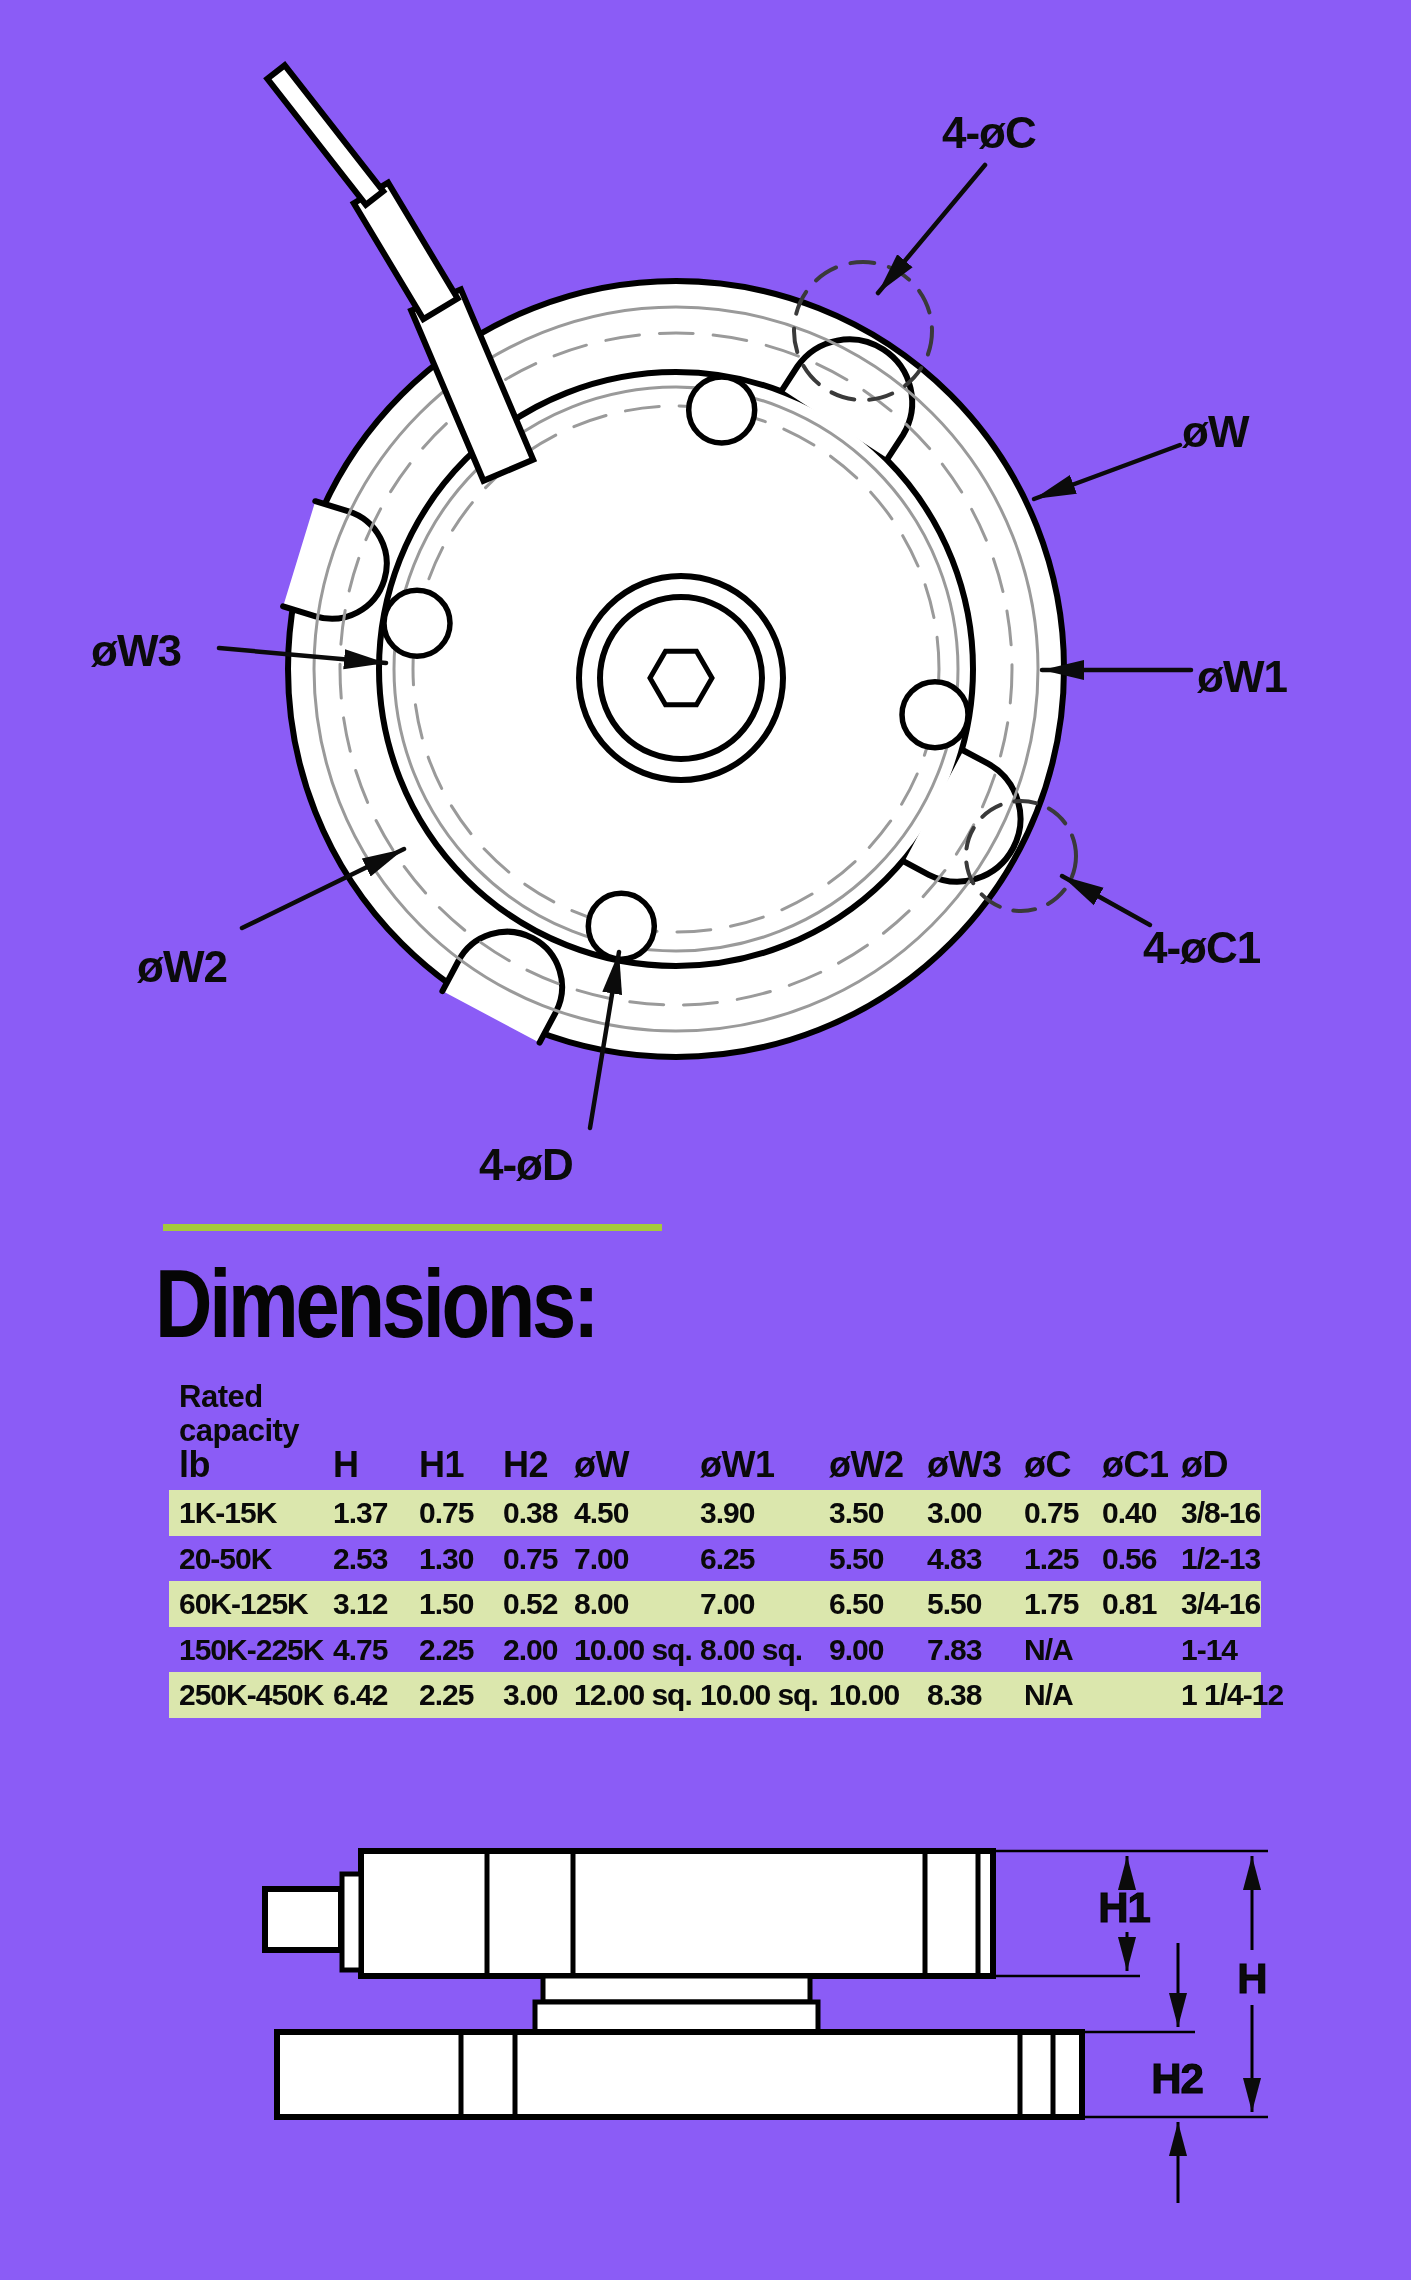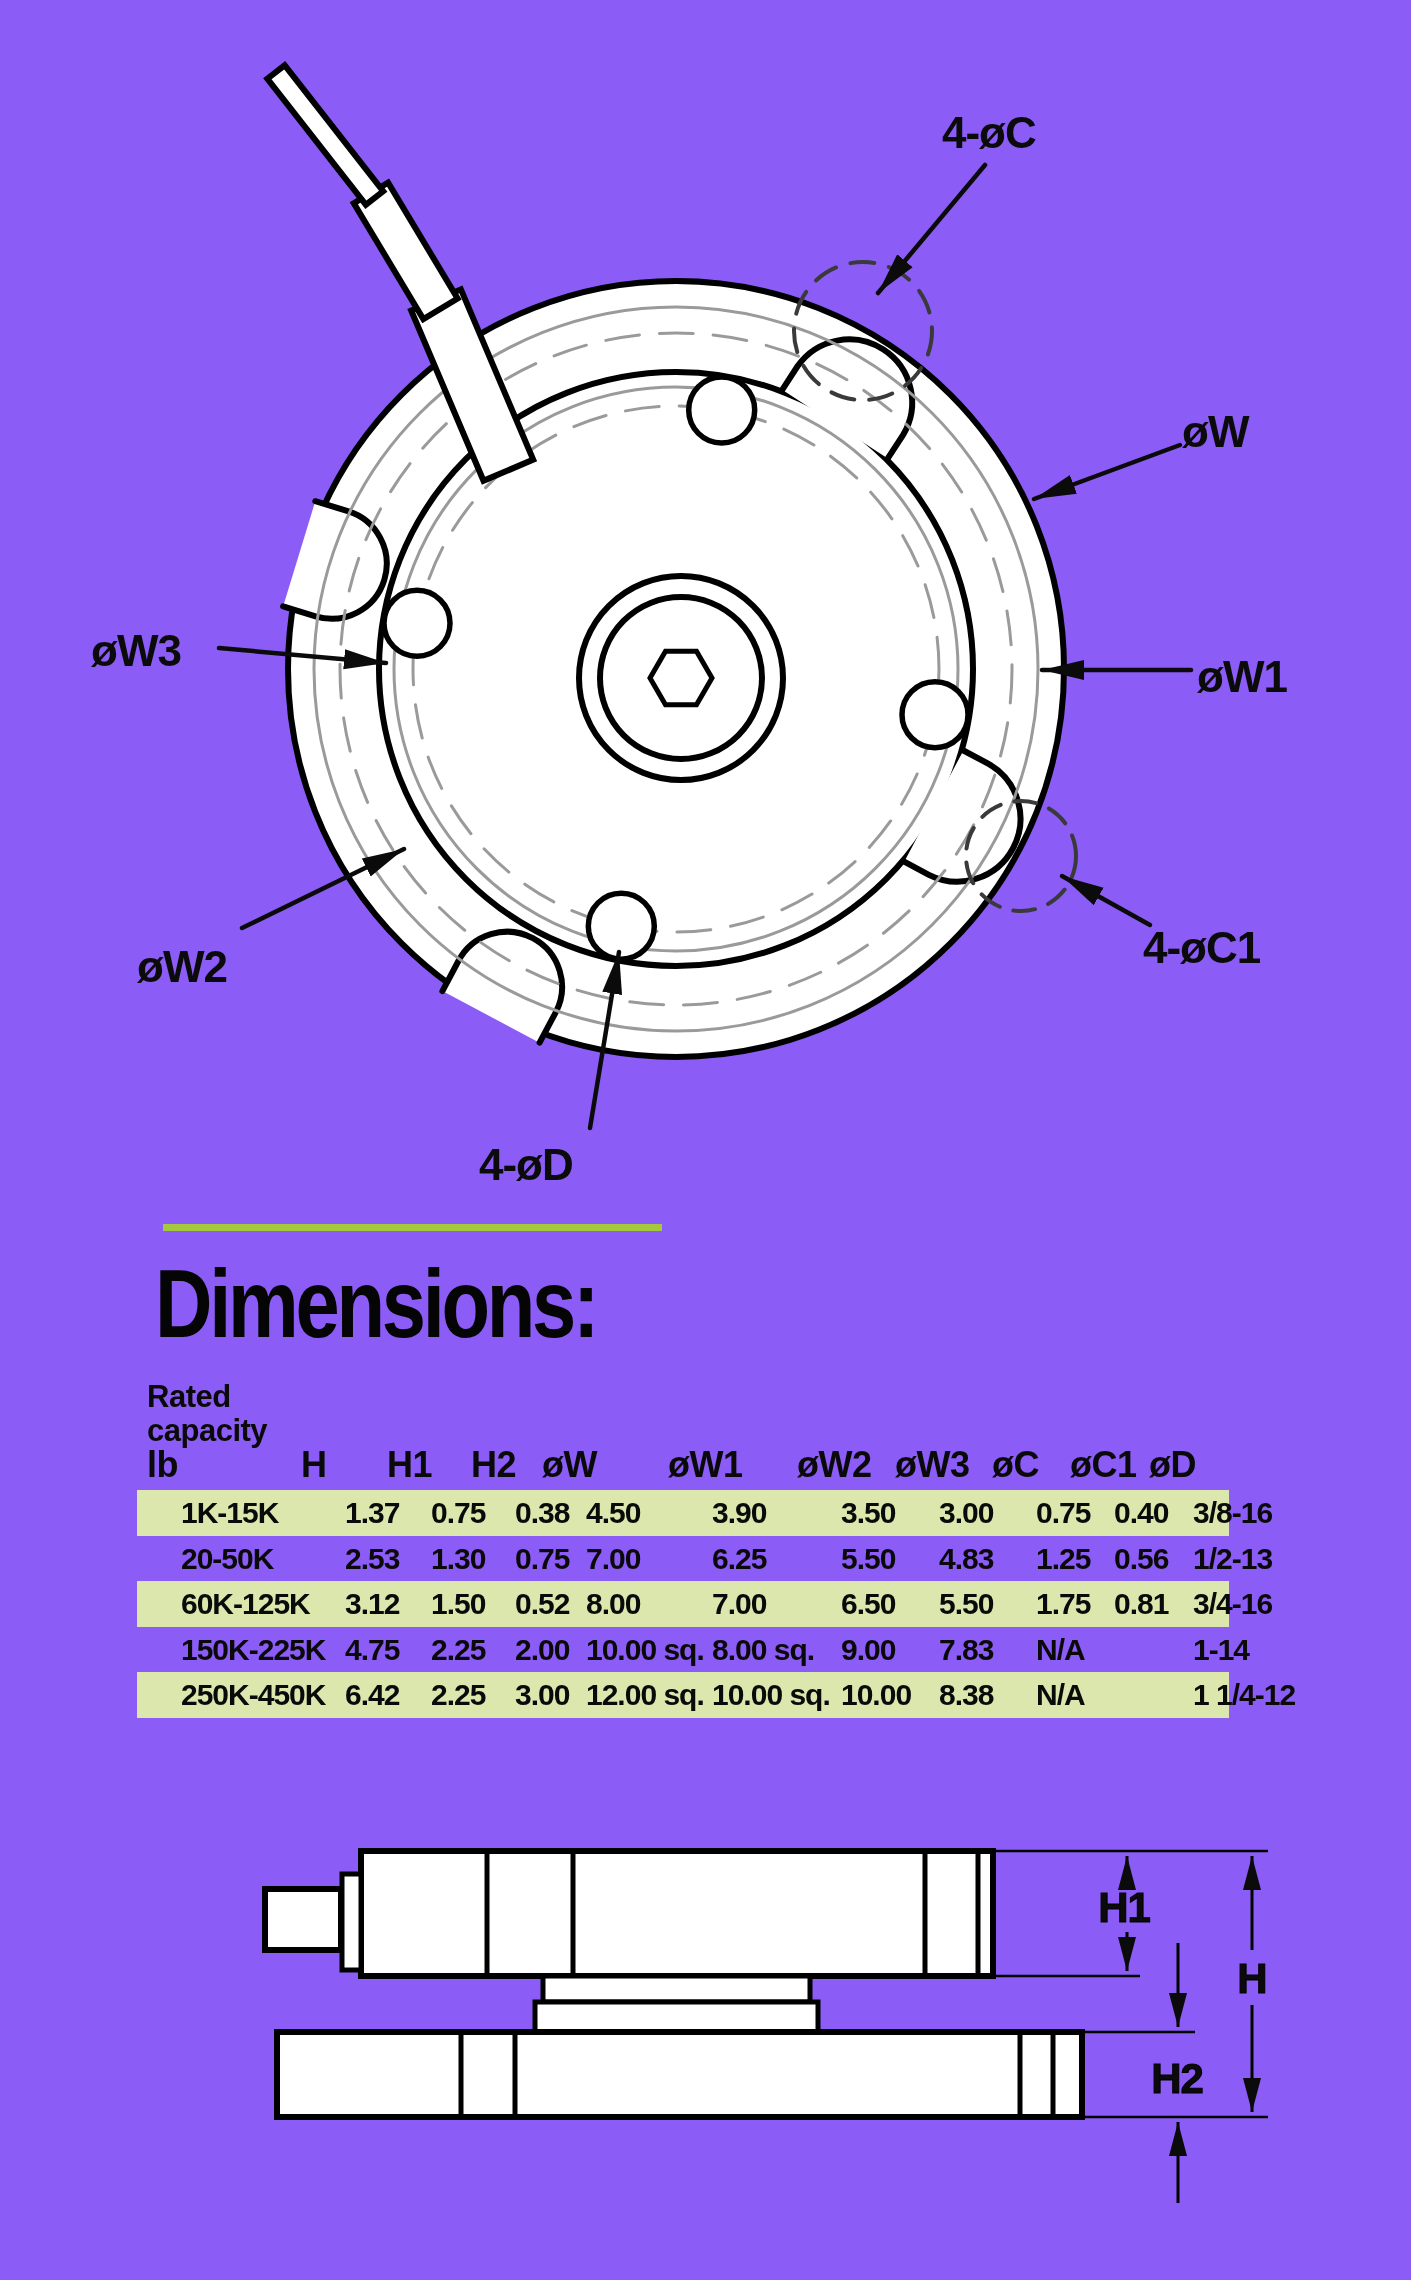--- a/index.html
+++ b/index.html
@@ -30,36 +30,36 @@
     background:var(--accent-green);
   }
   .page-title{
     position:absolute;left:155px;top:1248px;margin:0;
     font-size:97px;font-weight:900;color:#050505;
     letter-spacing:-4px;
     transform:scaleX(0.82);transform-origin:left top;
     white-space:nowrap;
   }
   .spec-table{
-    position:absolute;left:137px;top:1380px;width:1092px;
+    position:absolute;left:169px;top:1380px;width:1092px;
     color:#0a0a0a;
   }
   .hdr-grid,.row-grid{
     display:grid;
     grid-template-columns:164px 86px 84px 71px 126px 129px 98px 97px 78px 79px 80px;
   }
   .hdr-line{height:34px;line-height:34px;font-weight:700;font-size:31px;letter-spacing:-0.5px;white-space:nowrap;}
   .hdr-cell{font-weight:700;font-size:36px;letter-spacing:-0.5px;line-height:34px;white-space:nowrap;}
   .cap-pad{padding-left:10px;}
   .rows{margin-top:8px;}
   .row-grid{height:45.5px;}
   .row-grid.hl{background:var(--row-highlight);}
   .cell{
     font-weight:700;font-size:30px;letter-spacing:-1px;
-    line-height:45.5px;white-space:nowrap;padding-left:44px;
+    line-height:45.5px;white-space:nowrap;
   }
 </style>
 </head>
 <body>
 
 <div class="canvas">
 
   <svg class="drawing" width="1411" height="2280" viewBox="0 0 1411 2280">
     <defs>
       <marker id="leadArrow" markerUnits="userSpaceOnUse" markerWidth="44" markerHeight="26" refX="42" refY="13" orient="auto">

